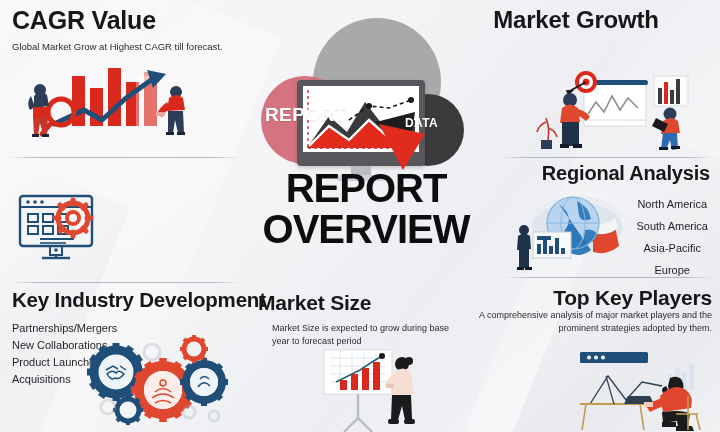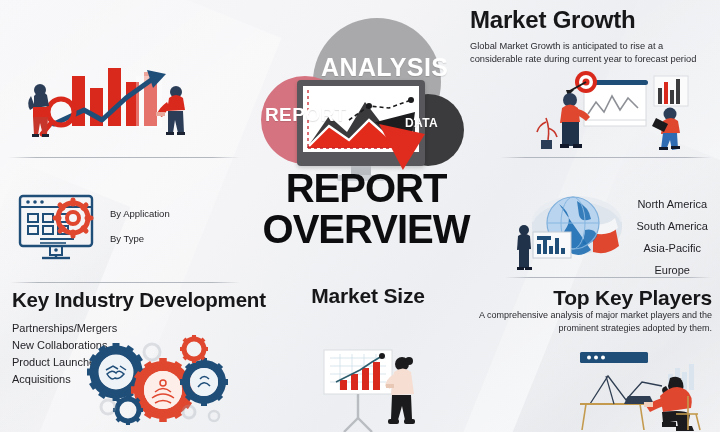--- a/index.html
+++ b/index.html
@@ -95,25 +95,25 @@
   }
 
   #hero-heading {
     position:absolute; left:248px; top:168px; width:236px;
     text-align:center; font-weight:bold; color:#0d0d0f;
     font-size:40px; line-height:1.02; letter-spacing:-1px;
   }
 
   
   #cell-cagr { left:12px; top:8px; width:230px; }
-  #cell-growth { right:10px; top:8px; width:240px; text-align:left; }
+  #cell-growth { right:24px; top:8px; width:240px; text-align:center; }
   #cell-segmentation { left:12px; top:163px; width:232px; }
   #cell-regional { right:10px; top:163px; width:240px; text-align:right; }
   #cell-industry { left:6px; top:290px; width:244px; }
-  #cell-size { left:258px; top:285px; width:220px; text-align:center; }
+  #cell-size { left:258px; top:292px; width:220px; text-align:left; }
   #cell-players { right:8px; top:287px; width:245px; text-align:right; }
 
   #div-left-mid  { left:8px;  top:157px; width:232px; }
   #div-right-mid { left:500px; top:157px; width:212px; }
   #div-left-bot  { left:10px;  top:282px; width:230px; }
   #div-right-bot { left:505px; top:277px; width:207px; }
 
   
   .illus { position:absolute; }
 
@@ -168,30 +168,33 @@
           <line x1="5" y1="62" x2="113" y2="62" stroke="#c9242a" stroke-width="1.3" stroke-dasharray="3 3"></line>
         </svg>
       </div>
       <div id="monitor-stand-neck"></div>
       <div id="monitor-stand-base"></div>
     </div>
 
     <div id="dark-wedge"></div>
     <div id="red-wedge"></div>
 
-    <div class="hero-word" id="word-analysis">ANALYSIS</div>
     <div class="hero-word" id="word-report">REPORT</div>
     <div class="hero-word" id="word-data">DATA</div>
   </div>
 
   <div id="hero-heading">
     <div>REPORT</div>
     <div>OVERVIEW</div>
   </div>
 
+  <div class="cell" id="cell-cagr">
+    <div class="cell-title" style="font-size:25px;">CAGR Value</div>
+    <div class="cell-sub" style="font-size:9.5px; margin-top:7px;">Global Market Grow at Highest CAGR till forecast.</div>
+  </div>
 
   <div class="illus" id="illus-cagr">
     <svg width="220" height="88" viewBox="0 0 220 88">
 
       <rect x="58" y="14" width="13" height="50" fill="#d9291c"></rect>
       <rect x="76" y="26" width="13" height="38" fill="#d9291c"></rect>
       <rect x="94" y="6" width="13" height="58" fill="#d9291c"></rect>
       <rect x="112" y="20" width="13" height="44" fill="#d9291c"></rect>
       <rect x="130" y="10" width="13" height="54" fill="#d9291c"></rect>
       <rect x="130" y="10" width="13" height="11" fill="#f0a59a"></rect>
@@ -221,21 +224,20 @@
         <rect x="142" y="50" width="9" height="4" fill="#e8a89c"></rect>
         <path d="M154 49 l0 22 5 0 2 -13 3 13 6 0 -1 -22 z" fill="#2c3e57"></path>
         <rect x="152" y="70" width="8" height="3" fill="#1c2433"></rect>
         <rect x="163" y="70" width="8" height="3" fill="#1c2433"></rect>
       </g>
     </svg>
   </div>
 
   <div class="cell" id="cell-growth">
     <div class="cell-title" style="font-size:24px;">Market Growth</div>
-    <div class="cell-sub" style="font-size:9.3px; margin-top:8px;">Global Market Growth is anticipated to rise at a considerable rate during current year to forecast period</div>
   </div>
 
   <div class="illus" style="left:520px; top:70px;">
     <svg width="190" height="80" viewBox="0 0 190 80">
 
       <rect x="64" y="12" width="62" height="44" fill="#ffffff" stroke="#d7dade" stroke-width="1"></rect>
       <polyline points="68,44 76,32 84,42 92,26 100,40 108,28 118,38" fill="none" stroke="#8d9096" stroke-width="1.6"></polyline>
       <line x1="64" y1="50" x2="126" y2="50" stroke="#d7dade" stroke-width="1"></line>
 
       <rect x="74" y="10" width="54" height="5" rx="2.5" fill="#1f4e79"></rect>
@@ -271,24 +273,20 @@
       </g>
 
       <g>
         <path d="M26 48 q4 10 2 22 M26 52 q-7 3 -9 10 M28 58 q7 2 9 9" stroke="#c7362a" stroke-width="1.6" fill="none"></path>
         <rect x="21" y="70" width="11" height="9" fill="#2c3e57"></rect>
       </g>
     </svg>
   </div>
 
 
-  <div class="cell-list" style="position:absolute; left:110px; top:207px; font-size:9.5px;">
-    <div>By Application</div>
-    <div style="margin-top:10px;">By Type</div>
-  </div>
 
   <div class="illus" id="illus-seg">
     <svg width="100" height="72" viewBox="0 0 100 72">
       <rect x="4" y="4" width="72" height="50" rx="3" fill="none" stroke="#1f4e79" stroke-width="2.4"></rect>
       <line x1="4" y1="15" x2="76" y2="15" stroke="#1f4e79" stroke-width="2"></line>
       <circle cx="12" cy="10" r="1.8" fill="#1f4e79"></circle>
       <circle cx="19" cy="10" r="1.8" fill="#1f4e79"></circle>
       <circle cx="26" cy="10" r="1.8" fill="#1f4e79"></circle>
       <g fill="none" stroke="#1f4e79" stroke-width="2">
         <rect x="12" y="22" width="10" height="8"></rect>
@@ -315,20 +313,23 @@
           <line x1="13" y1="13" x2="10" y2="10"></line>
           <line x1="0" y1="18" x2="0" y2="14"></line>
           <line x1="-13" y1="13" x2="-10" y2="10"></line>
           <line x1="-18" y1="0" x2="-14" y2="0"></line>
           <line x1="-13" y1="-13" x2="-10" y2="-10"></line>
         </g>
       </g>
     </svg>
   </div>
 
+  <div class="cell" id="cell-regional">
+    <div class="cell-title" style="font-size:20px;">Regional Analysis</div>
+  </div>
 
   <div class="cell-list" style="position:absolute; right:12px; top:196px; font-size:11px; text-align:center;">
     <div>North America</div>
     <div style="margin-top:5px;">South America</div>
     <div style="margin-top:5px;">Asia-Pacific</div>
     <div style="margin-top:5px;">Europe</div>
   </div>
 
   <div class="illus" id="illus-reg">
     <svg width="135" height="84" viewBox="0 0 135 84">
@@ -481,20 +482,21 @@
         <circle cx="66" cy="20" r="8" stroke-width="3"></circle>
         <circle cx="22" cy="75" r="7" stroke-width="3"></circle>
         <circle cx="103" cy="80" r="6" stroke-width="3"></circle>
         <circle cx="128" cy="84" r="5" stroke-width="2.5"></circle>
       </g>
     </svg>
   </div>
 
   <div class="cell" id="cell-size">
     <div class="cell-title" style="font-size:21px;">Market Size</div>
+    <div class="cell-sub" style="font-size:9px; margin-top:9px; padding:0 14px;">Market Size is expected to grow during base year to forecast period</div>
   </div>
 
   <div class="illus" id="illus-size">
     <svg width="110" height="84" viewBox="0 0 110 84">
 
       <rect x="4" y="2" width="68" height="44" fill="#ffffff" stroke="#dadde1" stroke-width="1"></rect>
       <g stroke="#cfe0ea" stroke-width=".8">
         <line x1="10" y1="10" x2="66" y2="10"></line>
           <line x1="10" y1="18" x2="66" y2="18"></line>
         <line x1="10" y1="26" x2="66" y2="26"></line>

